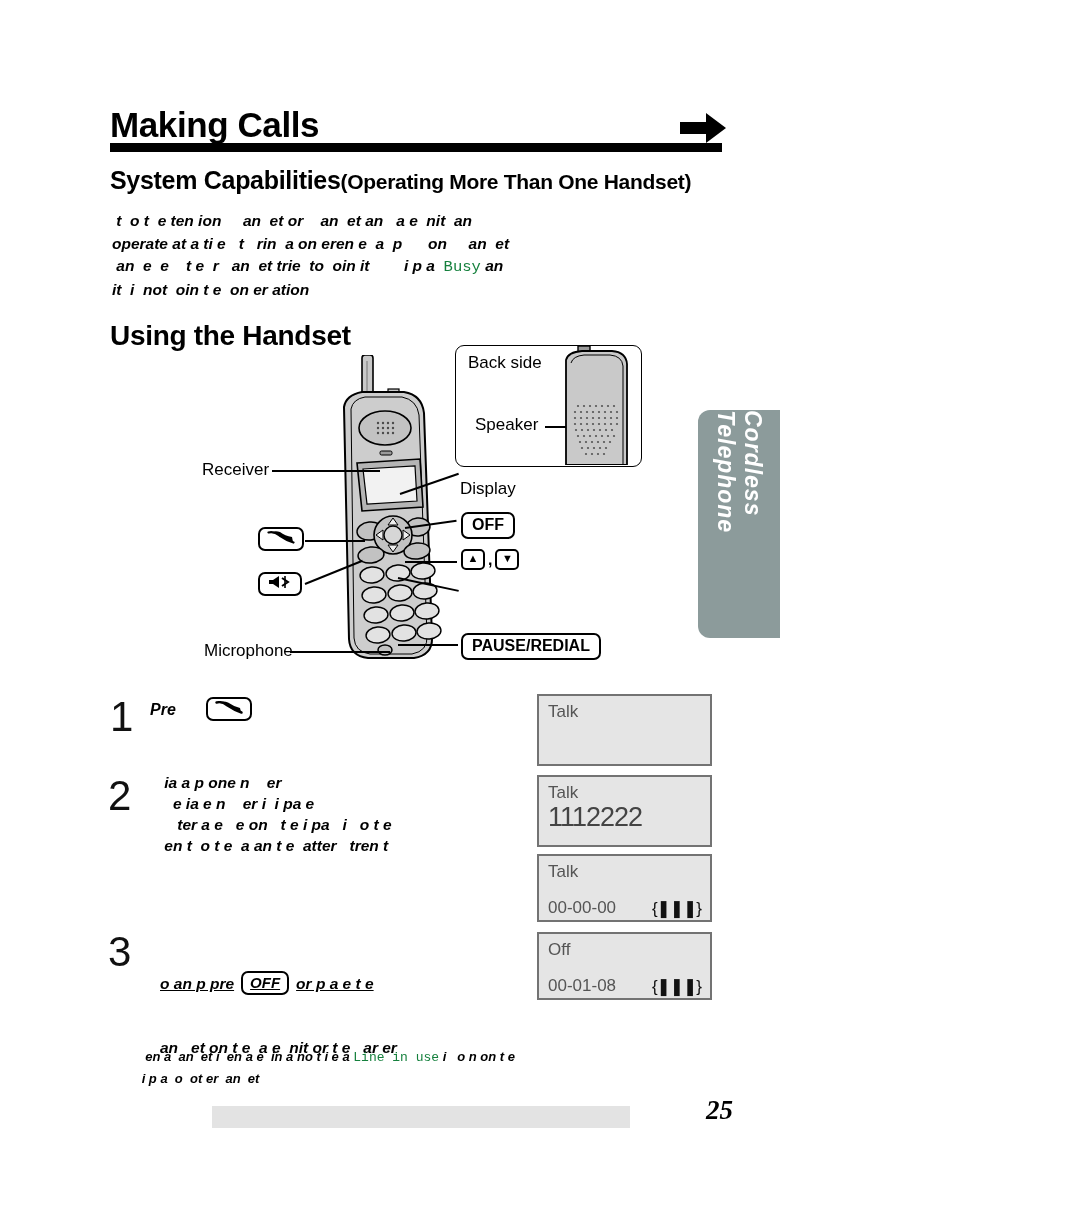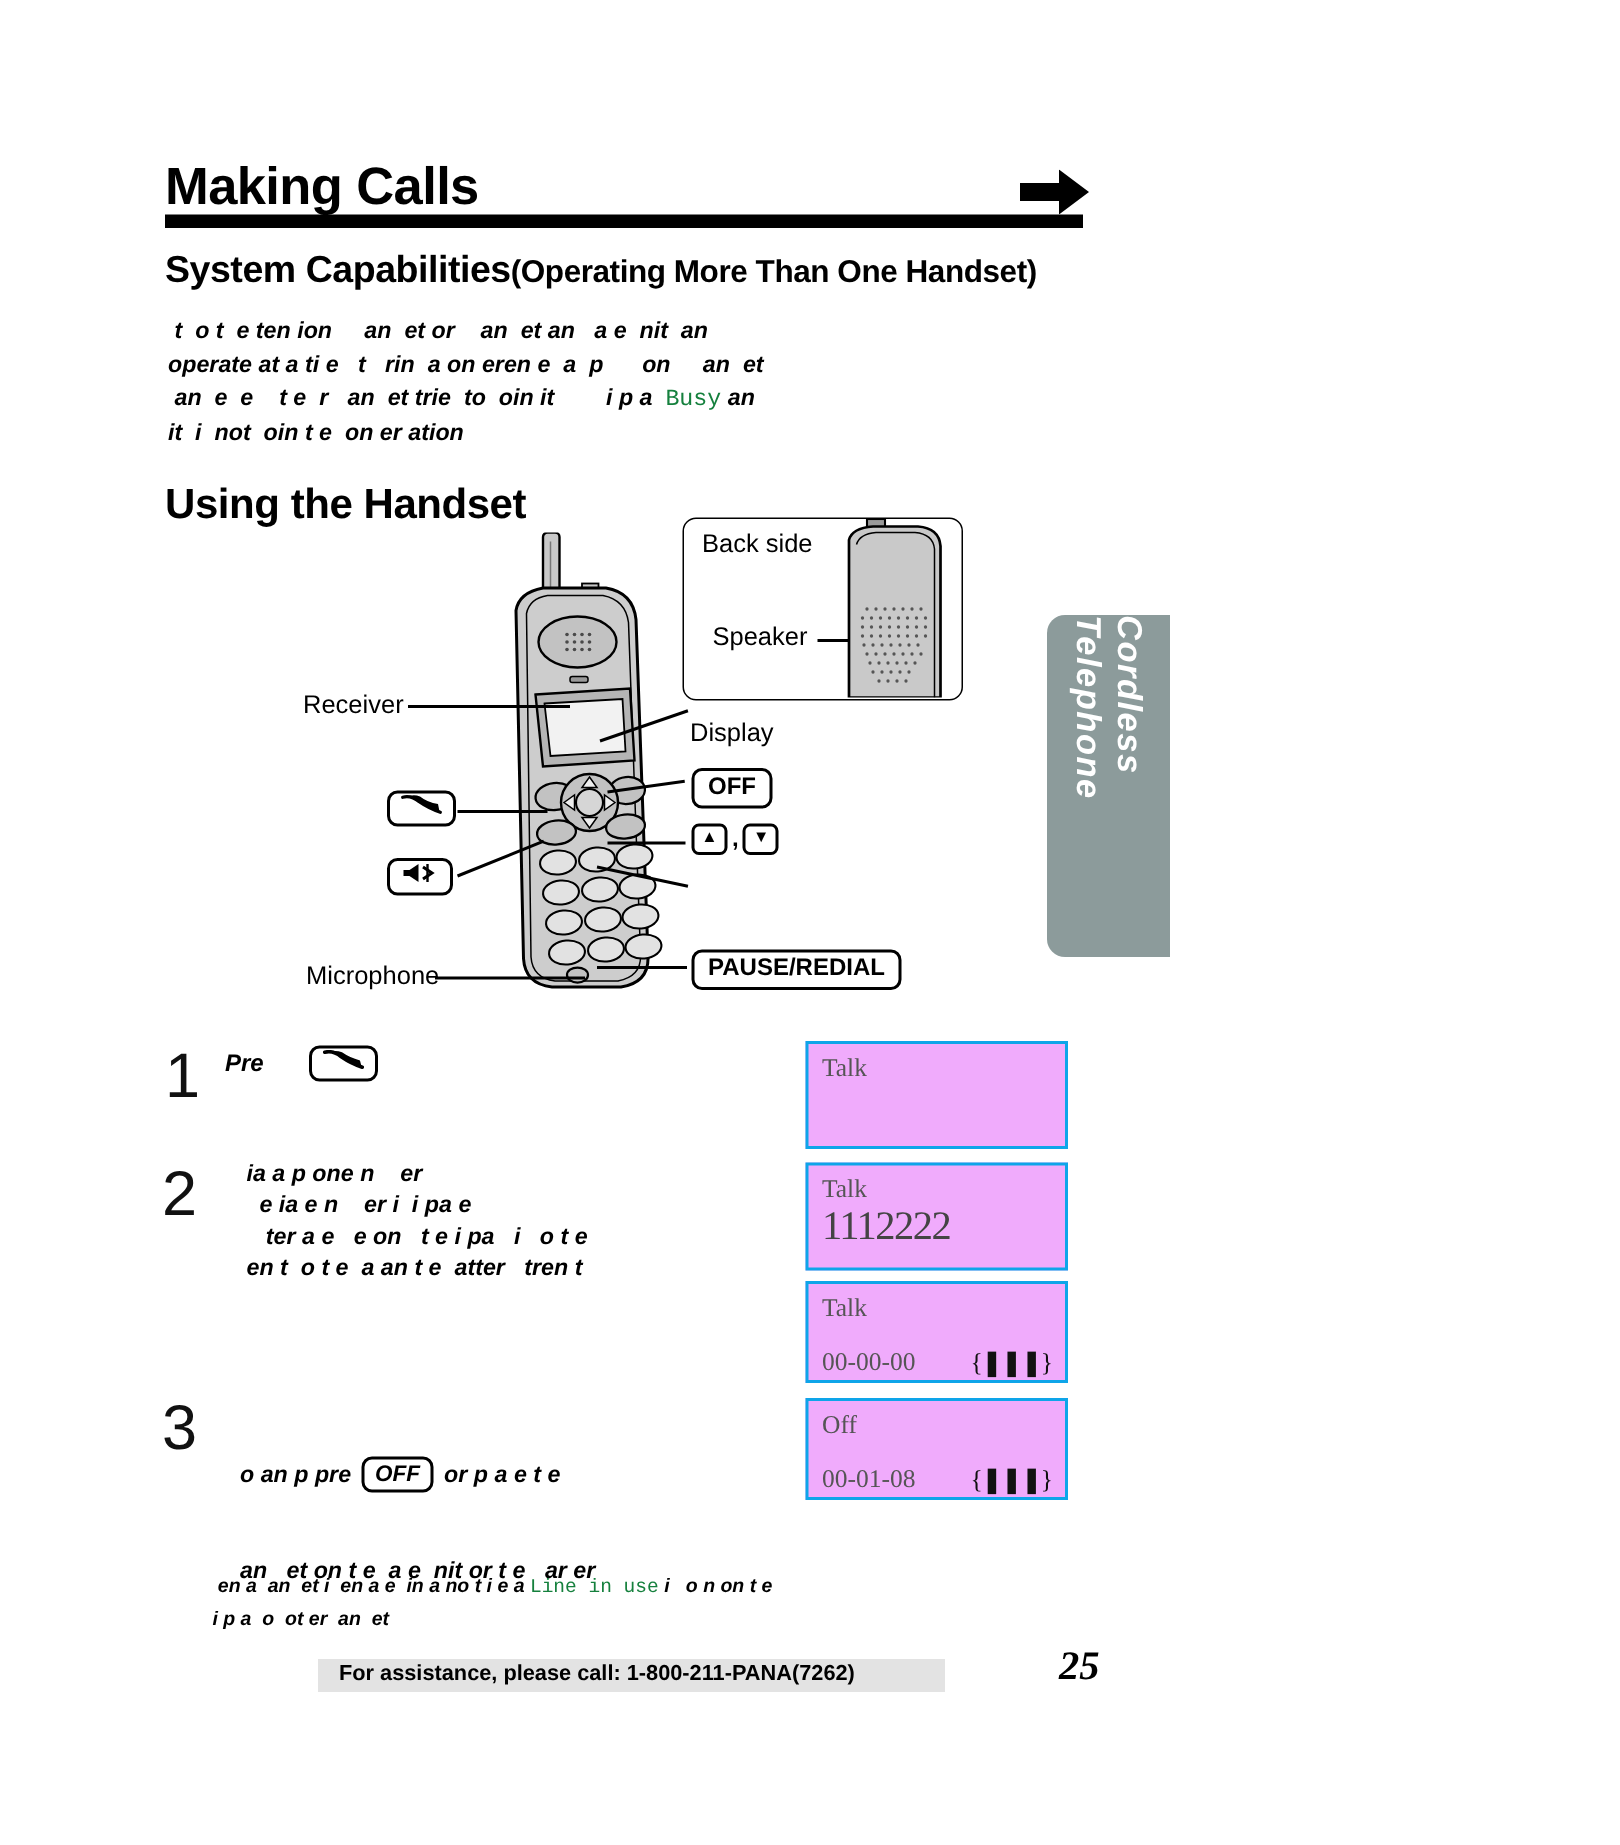--- a/index.html
+++ b/index.html
@@ -105,26 +105,26 @@
   .step-first{font-size:16px;}
 
   .s1-num{left:110px;top:693px;}
   .s1-body{left:150px;top:697px;display:flex;align-items:center;gap:30px;}
 
   .s2-num{left:108px;top:772px;}
   .s2-body{left:160px;top:772px;width:380px;}
 
   .s3-num{left:108px;top:928px;}
   .s3-body{left:160px;top:929px;width:400px;display:block;}
-  .s3-line1{display:flex;align-items:center;gap:7px;white-space:nowrap;}
+  .s3-line1{display:flex;align-items:center;gap:7px;white-space:nowrap;text-decoration:underline;}
 
   
   .lcd{
-    position:absolute;border:2px solid #0ea5e9;background:#f0abfc;
-    font-family:Liberation Serif, serif;color:#555;font-size:17px;
+    position:absolute;border:2px solid #737373;background:#e5e5e5;
+    font-family:Liberation Sans, sans-serif;color:#555;font-size:17px;
     padding:6px 9px;box-sizing:border-box;
   }
   .lcd .l1{display:block;}
   .lcd .big-num{font-size:27px;letter-spacing:-1px;display:block;margin-top:-1px;color:#444;}
   .lcd-row2{display:flex;justify-content:space-between;align-items:flex-start;margin-top:16px;}
   .batt{letter-spacing:-1px;color:#111;}
 
   .lcd1{left:537px;top:694px;width:175px;height:72px;}
   .lcd2{left:537px;top:775px;width:175px;height:72px;}
   .lcd3{left:537px;top:854px;width:175px;height:68px;}
@@ -418,16 +418,15 @@
     <span class="lcd-row2">
       <span>00-01-08</span>
       <span class="batt">{❚❚❚}</span>
     </span>
   </div>
 
   <div class="note"><span>  en a  an  et i  en a e  in a no t i e a </span><span class="mono">Line in use</span><span> i   o n on t e
  i p a  o  ot er  an  et</span></div>
 
   <div class="footer-bar"></div>
-  <div class="footer-text">For assistance, please call: 1-800-211-PANA(7262)</div>
   <div class="page-num">25</div>
 
 </div>
 
 </body></html>

